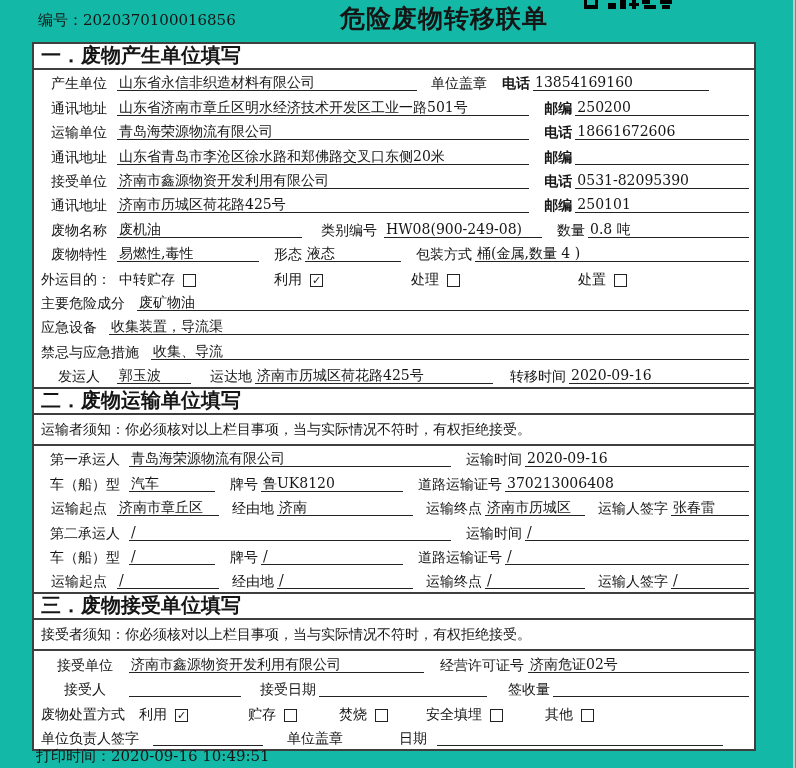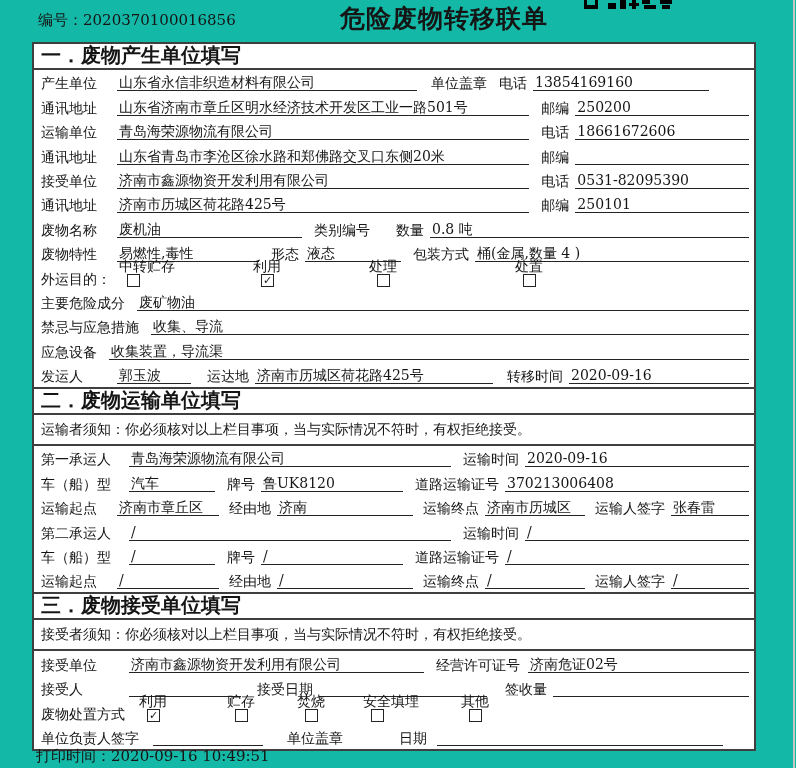--- a/index.html
+++ b/index.html
@@ -7,25 +7,25 @@
   .page{position:relative;width:796px;height:768px;overflow:hidden;background:#14b8a6;}
   .doc-no{position:absolute;left:38px;top:11px;font-size:15px;white-space:nowrap;}
   .title{position:absolute;left:92px;right:0;top:2px;text-align:center;font-size:25px;font-weight:bold;letter-spacing:1px;}
   .qr{position:absolute;left:584px;top:0;}
   .edge{position:absolute;right:1px;top:0;width:2px;height:768px;background:#c6c6c6;}
   .form{position:absolute;left:32px;top:42px;width:724px;box-sizing:border-box;border:2px solid #3f3f3f;background:#fff;}
   .sec-head{font-weight:bold;font-size:20px;line-height:17px;padding:3px 7px 4px;border-bottom:2px solid #3f3f3f;}
   .sec+.sec{border-top:2px solid #3f3f3f;}
   .notice{font-size:14px;line-height:16px;padding:6px 7px 7px;border-bottom:2px solid #3f3f3f;}
   .row{display:flex;align-items:flex-end;height:21.4px;padding:0 5px 3px 7px;font-size:14px;line-height:16px;}
-  .lbl{white-space:nowrap;}
+  .lbl{white-space:nowrap;text-align:center;}
   .val{border-bottom:1px solid #232323;white-space:nowrap;padding:0 2px;height:17px;box-sizing:border-box;overflow:hidden;}
   .grow{flex:1 1 auto;}
-  .mla{margin-left:auto;}
-  .opt{display:flex;align-items:flex-start;flex-direction:column;}
+  .mla{margin-left:auto;font-weight:bold;}
+  .opt{display:flex;align-items:flex-end;}
   .cb{width:13px;height:13px;box-sizing:border-box;border:1.5px solid #232323;margin-left:8px;display:flex;align-items:center;justify-content:center;font-size:11px;line-height:11px;}
   .print{position:absolute;left:36px;top:747px;font-size:15px;white-space:nowrap;}
   .w76{width:76px;flex:none;} .w88{width:88px;flex:none;} .w34{width:34px;flex:none;}
   .w48{width:48px;flex:none;} .w62{width:62px;flex:none;} .w70{width:70px;flex:none;}
   .w90{width:90px;flex:none;} .w92{width:92px;flex:none;}
   .ml10{margin-left:10px;} .ml12{margin-left:12px;} .ml14{margin-left:14px;} .ml16{margin-left:16px;} .ml18{margin-left:18px;}
 </style>
 </head>
 <body>
 
@@ -96,20 +96,21 @@
         <span class="lbl w76">通讯地址</span>
         <span class="val" style="width:418px">济南市历城区荷花路425号</span>
         <span class="lbl w34 mla ml12">邮编</span>
         <span class="val" style="width:176px">250101</span>
       </div>
 
       <div class="row">
         <span class="lbl w76">废物名称</span>
         <span class="val" style="width:185px">废机油</span>
         <span class="lbl w70 ml12">类别编号</span>
+        <span class="val" style="width:158px">HW08(900-249-08)</span>
         <span class="lbl w34 ml12">数量</span>
         <span class="val grow">0.8 吨</span>
       </div>
 
       <div class="row">
         <span class="lbl w76">废物特性</span>
         <span class="val" style="width:142px">易燃性,毒性</span>
         <span class="lbl w34 ml12">形态</span>
         <span class="val" style="width:96px">液态</span>
         <span class="lbl w62 ml12">包装方式</span>
@@ -135,27 +136,27 @@
           <span class="cb"></span>
         </span>
       </div>
 
       <div class="row">
         <span class="lbl">主要危险成分</span>
         <span class="val grow ml12">废矿物油</span>
       </div>
 
       <div class="row">
+        <span class="lbl">应急设备</span>
+        <span class="val grow ml12">收集装置，导流渠</span>
+      </div>
+
+      <div class="row">
         <span class="lbl">禁忌与应急措施</span>
         <span class="val grow ml12">收集、导流</span>
-      </div>
-
-      <div class="row">
-        <span class="lbl">应急设备</span>
-        <span class="val grow ml12">收集装置，导流渠</span>
       </div>
 
       <div class="row">
         <span class="lbl w76">发运人</span>
         <span class="val" style="width:74px">郭玉波</span>
         <span class="lbl w48 ml16">运达地</span>
         <span class="val" style="width:238px">济南市历城区荷花路425号</span>
         <span class="lbl w62 ml14">转移时间</span>
         <span class="val grow">2020-09-16</span>
       </div>

